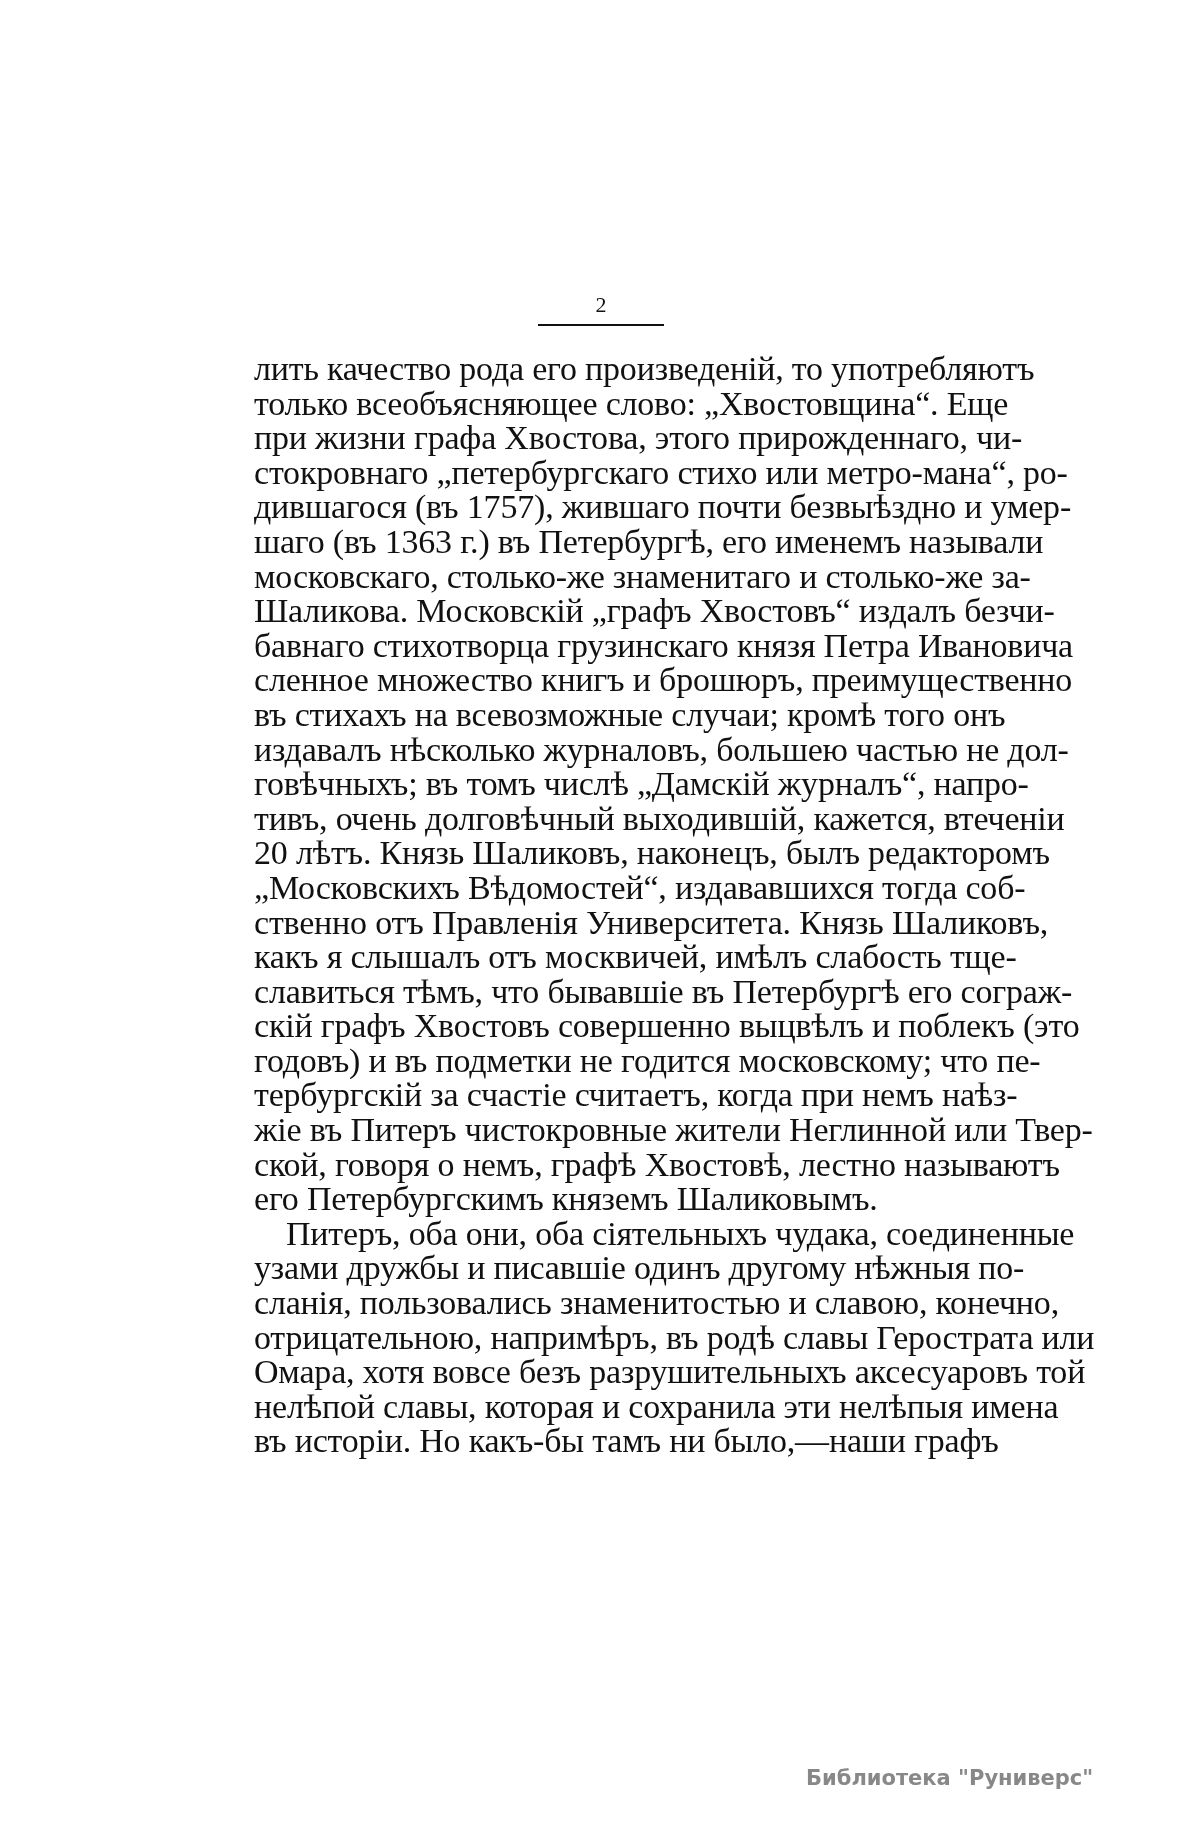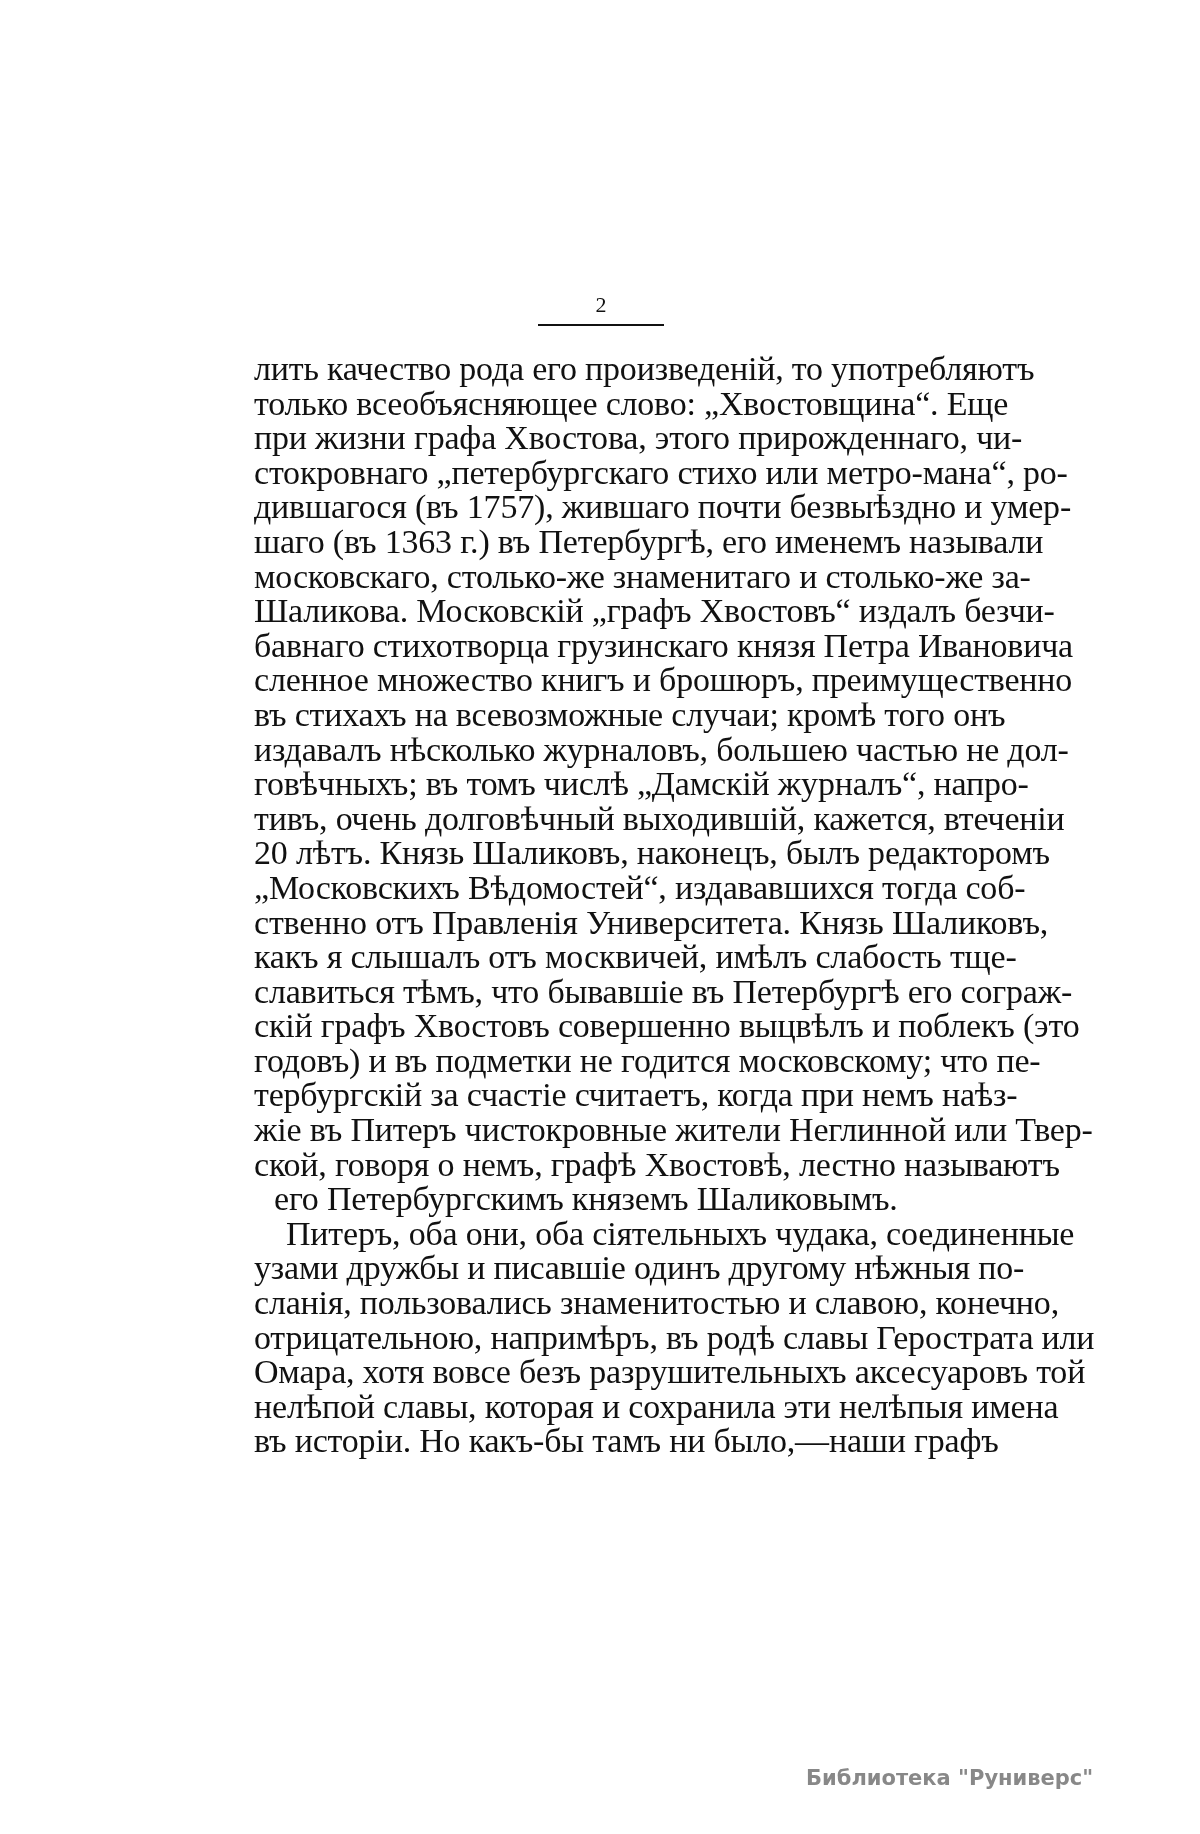--- a/index.html
+++ b/index.html
@@ -17,21 +17,21 @@
   .text-block {
     position: absolute; left: 254px; top: 352px; width: 714px;
     font-family: "Liberation Serif", "DejaVu Serif", serif;
     font-size: 34px; line-height: 34.6px; color: #111;
     letter-spacing: -0.2px;
   }
   .line {
     display: block; white-space: nowrap;
     text-align: justify; text-align-last: justify;
   }
-  .line.last { text-align-last: left; margin-left: 20px; }
+  .line.last { text-align-last: left; }
   .line.indent { padding-left: 32px; }
   .watermark {
     position: absolute; left: 806px; top: 1766px;
     font-family: "DejaVu Sans", "Liberation Sans", sans-serif;
     font-size: 21px; font-weight: bold; color: #888888;
   }
 </style>
 </head>
 <body>
 

